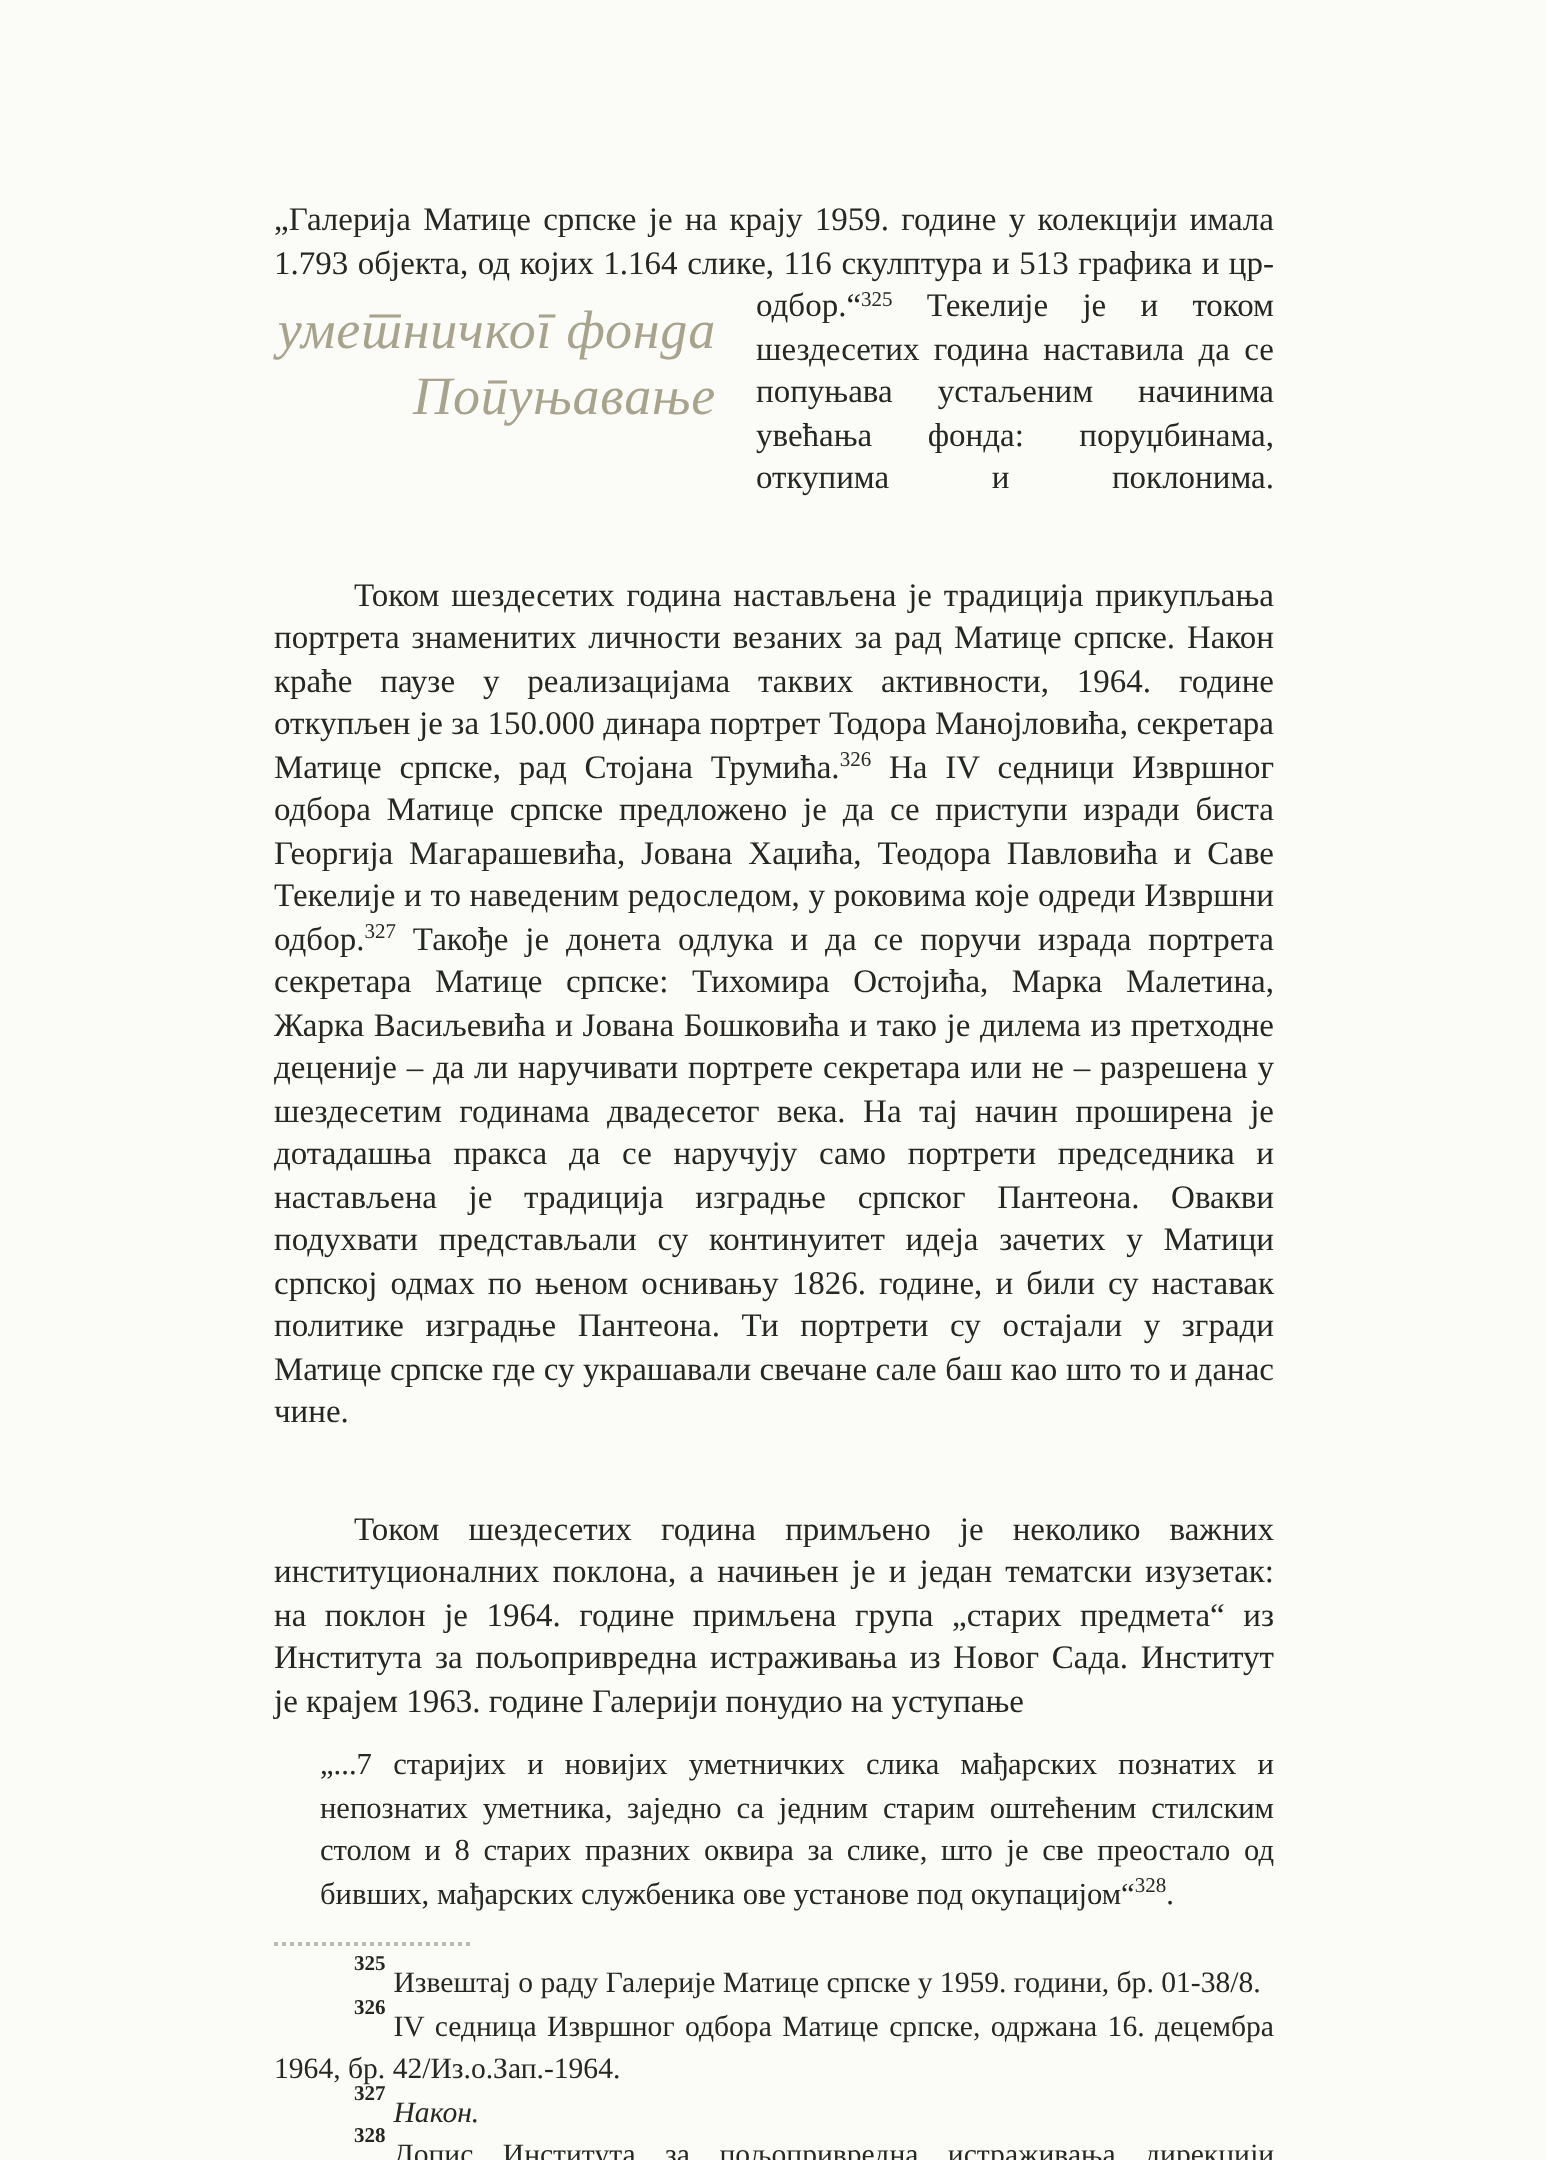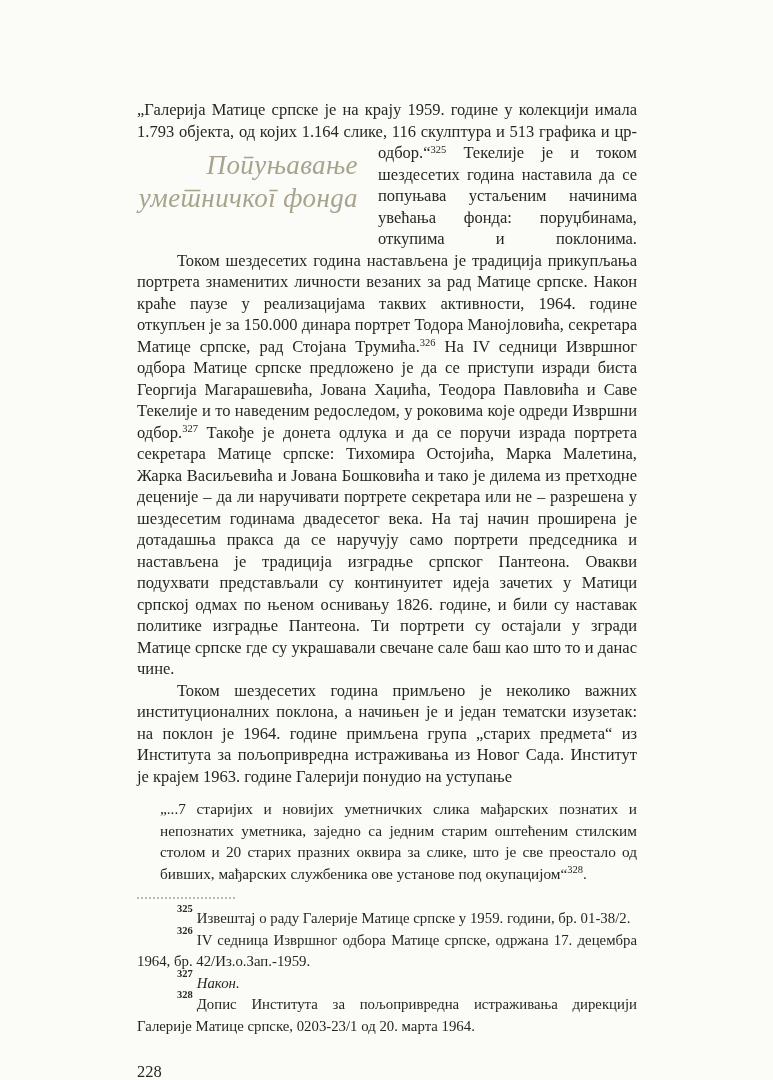--- a/index.html
+++ b/index.html
@@ -50,20 +50,21 @@
     text-align: justify;
     text-align-last: justify;
     margin: 0;
   }
   .para {
     margin: 0;
     text-align: justify;
   }
   .indent {
     text-indent: 40px;
+    margin-top: 37px;
   }
   sup.mark {
     font-size: 10.5px;
     line-height: 0;
     vertical-align: baseline;
     position: relative;
     top: -5.5px;
   }
   .quote {
     margin: 11px 0 11px 23px;
@@ -106,38 +107,38 @@
 <body>
 
 <div class="page">
 
   <div class="bodytext">
 
     <p class="p1-start">„Галерија Матице српске је на крају 1959. године у колекцији имала 1.793 објекта, од којих 1.164 слике, 116 скулптура и 513 графика и цр-</p>
 
     <div class="wrap-row">
       <div class="heading-block">
+        <div>уметничког фонда</div>
         <div>Попуњавање</div>
-        <div>уметничког фонда</div>
       </div>
       <p class="p1-wrap"><span>одбор.“</span><sup class="mark">325</sup><span> Текелије је и током шездесетих година наставила да се попуњава устаљеним начинима увећања фонда: поруџбинама, откупима и поклонима.</span></p>
     </div>
 
     <p class="para indent"><span>Током шездесетих година настављена је традиција прикупљања портрета знаменитих личности везаних за рад Матице српске. Након краће паузе у реализацијама таквих активности, 1964. године откупљен је за 150.000 динара портрет Тодора Манојловића, секретара Матице српске, рад Стојана Трумића.</span><sup class="mark">326</sup><span> На IV седници Извршног одбора Матице српске предложено је да се приступи изради биста Георгија Магарашевића, Јована Хаџића, Теодора Павловића и Саве Текелије и то наведеним редоследом, у роковима које одреди Извршни одбор.</span><sup class="mark">327</sup><span> Такође је донета одлука и да се поручи израда портрета секретара Матице српске: Тихомира Остојића, Марка Малетина, Жарка Васиљевића и Јована Бошковића и тако је дилема из претходне деценије – да ли наручивати портрете секретара или не – разрешена у шездесетим годинама двадесетог века. На тај начин проширена је дотадашња пракса да се наручују само портрети председника и настављена је традиција изградње српског Пантеона. Овакви подухвати представљали су континуитет идеја зачетих у Матици српској одмах по њеном оснивању 1826. године, и били су наставак политике изградње Пантеона. Ти портрети су остајали у згради Матице српске где су украшавали свечане сале баш као што то и данас чине.</span></p>
 
     <p class="para indent">Током шездесетих година примљено је неколико важних институционалних поклона, а начињен је и један тематски изузетак: на поклон је 1964. године примљена група „старих предмета“ из Института за пољопривредна истраживања из Новог Сада. Институт је крајем 1963. године Галерији понудио на уступање</p>
 
-    <div class="quote"><span>„...7 старијих и новијих уметничких слика мађарских познатих и непознатих уметника, заједно са једним старим оштећеним стилским столом и 20 старих празних оквира за слике, што је све преостало од бивших, мађарских службеника ове установе под окупацијом“</span><sup class="mark">328</sup><span>.</span></div>
+    <div class="quote"><span>„...7 старијих и новијих уметничких слика мађарских познатих и непознатих уметника, заједно са једним старим оштећеним стилским столом и 8 старих празних оквира за слике, што је све преостало од бивших, мађарских службеника ове установе под окупацијом“</span><sup class="mark">328</sup><span>.</span></div>
 
   </div>
 
   <div class="fn-sep"></div>
 
   <div class="footnotes">
-    <p class="fn-row"><sup class="fn-num">325</sup><span>Извештај о раду Галерије Матице српске у 1959. години, бр. 01-38/2.</span></p>
-    <p class="fn-row"><sup class="fn-num">326</sup><span>IV седница Извршног одбора Матице српске, одржана 17. децембра 1964, бр. 42/Из.о.Зап.-1959.</span></p>
+    <p class="fn-row"><sup class="fn-num">325</sup><span>Извештај о раду Галерије Матице српске у 1959. години, бр. 01-38/8.</span></p>
+    <p class="fn-row"><sup class="fn-num">326</sup><span>IV седница Извршног одбора Матице српске, одржана 16. децембра 1964, бр. 42/Из.о.Зап.-1964.</span></p>
     <p class="fn-row"><sup class="fn-num">327</sup><span class="italic">Након.</span></p>
     <p class="fn-row"><sup class="fn-num">328</sup><span>Допис Института за пољопривредна истраживања дирекцији Галерије Матице српске, 0203-23/1 од 20. марта 1964.</span></p>
   </div>
 
   <div class="page-number">228</div>
 
 </div>
 
 </body></html>

